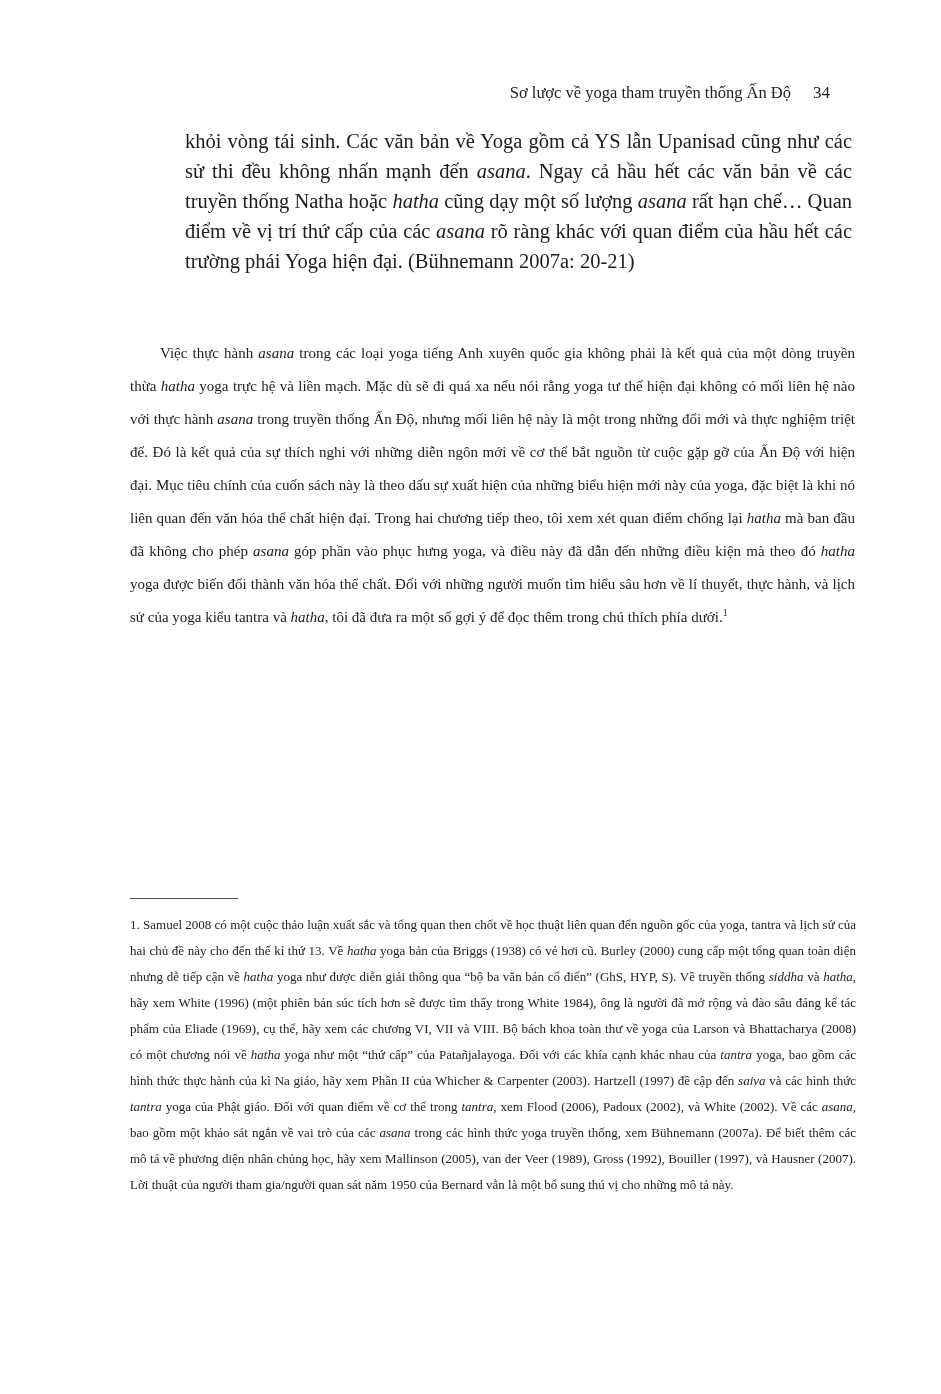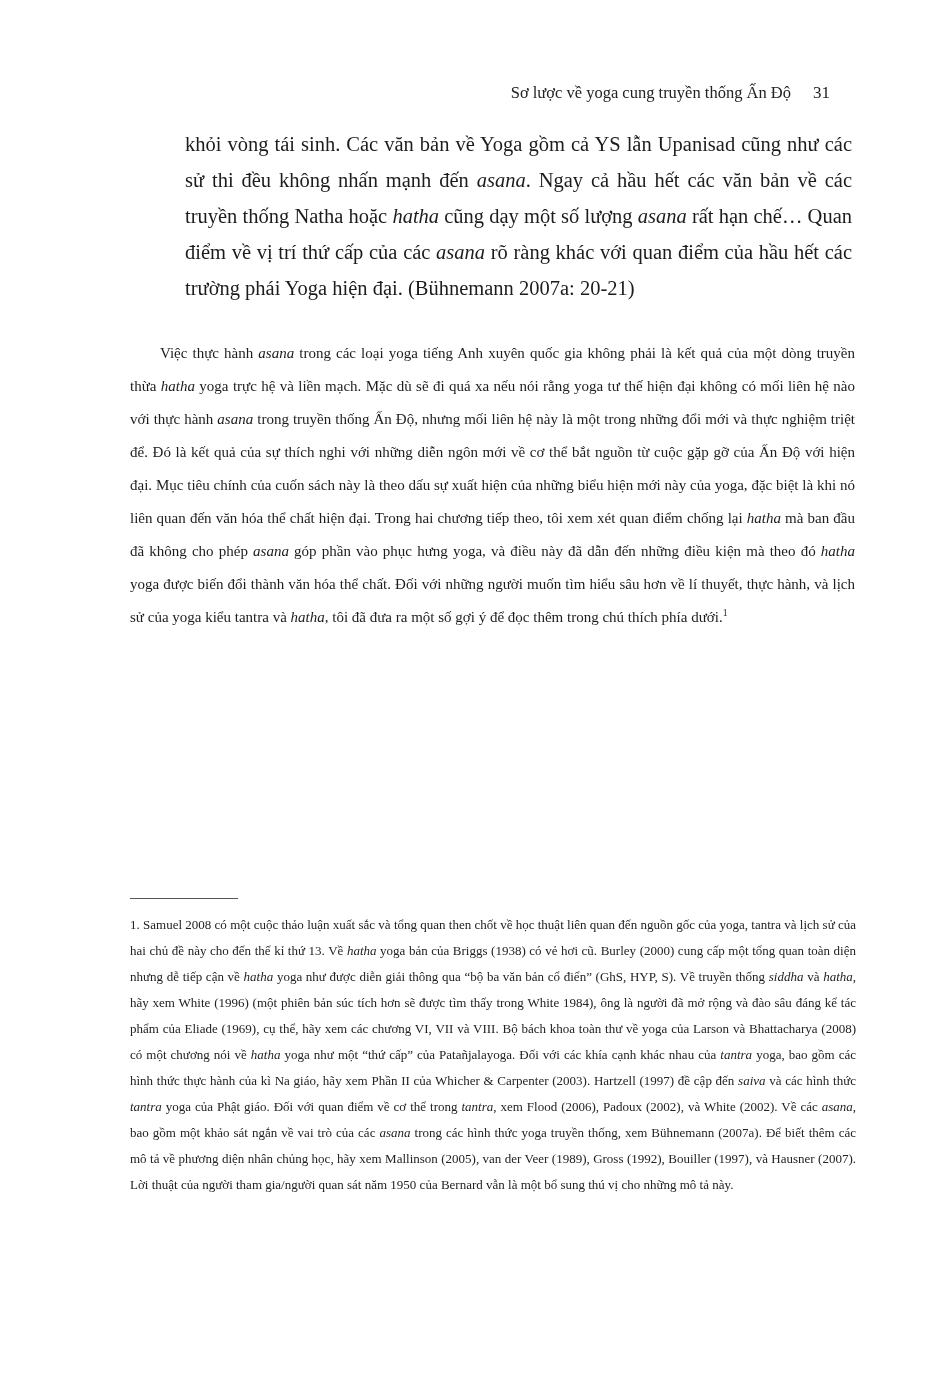--- a/index.html
+++ b/index.html
@@ -33,21 +33,21 @@
     margin-left: 22px;
     font-size: 17px;
   }
   .quote {
     position: absolute;
     margin: 0;
     top: 126px;
     left: 185px;
     width: 667px;
     font-size: 20.5px;
-    line-height: 36px;
+    line-height: 30px;
     text-align: justify;
     color: #1c1c1c;
   }
   .body-para {
     position: absolute;
     margin: 0;
     top: 337px;
     left: 130px;
     width: 725px;
     font-size: 15px;
@@ -77,21 +77,21 @@
   }
   em { font-style: italic; }
   sup { font-size: 0.65em; line-height: 0; vertical-align: super; }
 </style>
 </head>
 <body>
 
 <div class="page">
 
   <header class="running-head">
-    <span class="head-title">Sơ lược về yoga cung truyền thống Ấn Độ</span><span class="page-number">31</span>
+    <span class="head-title">Sơ lược về yoga tham truyền thống Ấn Độ</span><span class="page-number">34</span>
   </header>
 
   <blockquote class="quote"><span>khỏi vòng tái sinh. Các văn bản về Yoga gồm cả YS lẫn Upanisad cũng như các sử thi đều không nhấn mạnh đến </span><em>asana</em><span>. Ngay cả hầu hết các văn bản về các truyền thống Natha hoặc </span><em>hatha</em><span> cũng dạy một số lượng </span><em>asana</em><span> rất hạn chế… Quan điểm về vị trí thứ cấp của các </span><em>asana</em><span> rõ ràng khác với quan điểm của hầu hết các trường phái Yoga hiện đại. (Bühnemann 2007a: 20-21)</span></blockquote>
 
   <p class="body-para"><span>Việc thực hành </span><em>asana</em><span> trong các loại yoga tiếng Anh xuyên quốc gia không phải là kết quả của một dòng truyền thừa </span><em>hatha</em><span> yoga trực hệ và liền mạch. Mặc dù sẽ đi quá xa nếu nói rằng yoga tư thế hiện đại không có mối liên hệ nào với thực hành </span><em>asana</em><span> trong truyền thống Ấn Độ, nhưng mối liên hệ này là một trong những đổi mới và thực nghiệm triệt để. Đó là kết quả của sự thích nghi với những diễn ngôn mới về cơ thể bắt nguồn từ cuộc gặp gỡ của Ấn Độ với hiện đại. Mục tiêu chính của cuốn sách này là theo dấu sự xuất hiện của những biểu hiện mới này của yoga, đặc biệt là khi nó liên quan đến văn hóa thể chất hiện đại. Trong hai chương tiếp theo, tôi xem xét quan điểm chống lại </span><em>hatha</em><span> mà ban đầu đã không cho phép </span><em>asana</em><span> góp phần vào phục hưng yoga, và điều này đã dẫn đến những điều kiện mà theo đó </span><em>hatha</em><span> yoga được biến đổi thành văn hóa thể chất. Đối với những người muốn tìm hiểu sâu hơn về lí thuyết, thực hành, và lịch sử của yoga kiểu tantra và </span><em>hatha</em><span>, tôi đã đưa ra một số gợi ý để đọc thêm trong chú thích phía dưới.</span><sup>1</sup></p>
 
   <div class="footnote-rule"></div>
 
   <div class="footnote"><span>1. Samuel 2008 có một cuộc thảo luận xuất sắc và tổng quan then chốt về học thuật liên quan đến nguồn gốc của yoga, tantra và lịch sử của hai chủ đề này cho đến thế kỉ thứ 13. Về </span><em>hatha</em><span> yoga bản của Briggs (1938) có vẻ hơi cũ. Burley (2000) cung cấp một tổng quan toàn diện nhưng dễ tiếp cận về </span><em>hatha</em><span> yoga như được diễn giải thông qua “bộ ba văn bản cổ điển” (GhS, HYP, S). Về truyền thống </span><em>siddha</em><span> và </span><em>hatha</em><span>, hãy xem White (1996) (một phiên bản súc tích hơn sẽ được tìm thấy trong White 1984), ông là người đã mở rộng và đào sâu đáng kể tác phẩm của Eliade (1969), cụ thể, hãy xem các chương VI, VII và VIII. Bộ bách khoa toàn thư về yoga của Larson và Bhattacharya (2008) có một chương nói về </span><em>hatha</em><span> yoga như một “thứ cấp” của Patañjalayoga. Đối với các khía cạnh khác nhau của </span><em>tantra</em><span> yoga, bao gồm các hình thức thực hành của kì Na giáo, hãy xem Phần II của Whicher &amp; Carpenter (2003). Hartzell (1997) đề cập đến </span><em>saiva</em><span> và các hình thức </span><em>tantra</em><span> yoga của Phật giáo. Đối với quan điểm về cơ thể trong </span><em>tantra</em><span>, xem Flood (2006), Padoux (2002), và White (2002). Về các </span><em>asana</em><span>, bao gồm một khảo sát ngắn về vai trò của các </span><em>asana</em><span> trong các hình thức yoga truyền thống, xem Bühnemann (2007a). Để biết thêm các mô tả về phương diện nhân chủng học, hãy xem Mallinson (2005), van der Veer (1989), Gross (1992), Bouiller (1997), và Hausner (2007). Lời thuật của người tham gia/người quan sát năm 1950 của Bernard vẫn là một bổ sung thú vị cho những mô tả này.</span></div>
 

